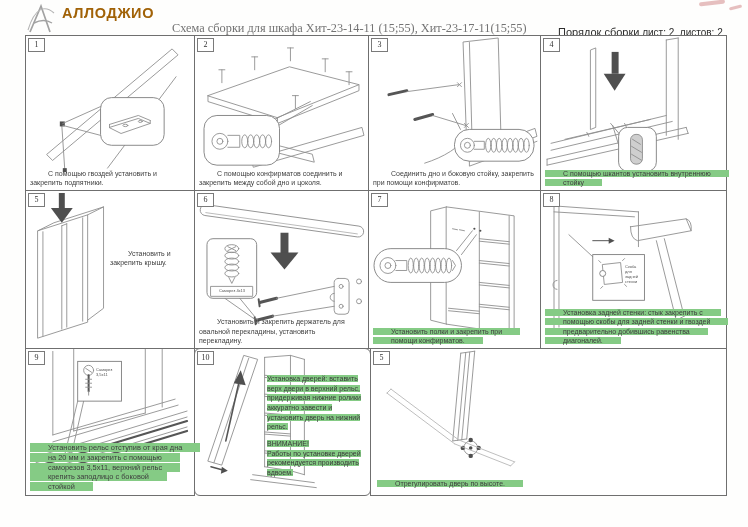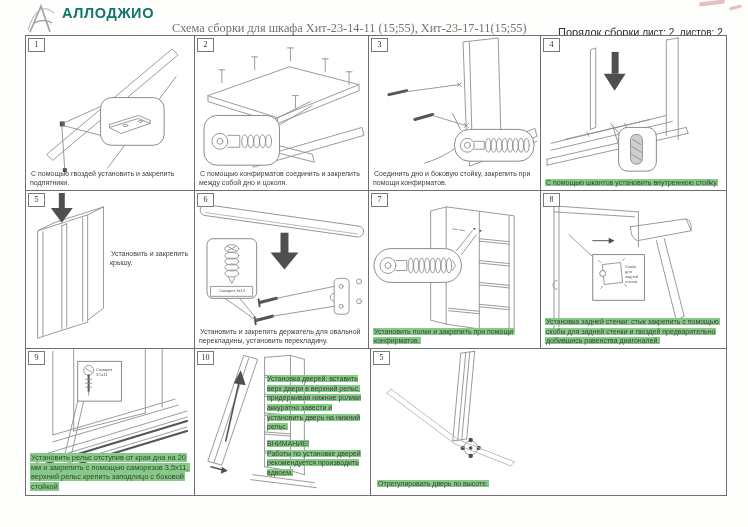--- a/index.html
+++ b/index.html
@@ -4,38 +4,38 @@
 <style>
   html,body{margin:0;padding:0;}
   body{width:748px;height:527px;background:#ffffff;position:relative;overflow:hidden;
        font-family:"Liberation Sans",sans-serif;}
   .page{position:absolute;inset:0;background:#fefefd;}
 
   
   .header{position:absolute;top:0;left:0;width:748px;height:35px;}
   .logo-mark{position:absolute;left:27px;top:3px;width:32px;height:31px;}
   .brand{position:absolute;left:62px;top:6px;text-align:center;}
-  .brand-main{font-weight:bold;font-size:14.5px;letter-spacing:.6px;color:#0f766e;line-height:1;}
+  .brand-main{font-weight:bold;font-size:14.5px;letter-spacing:.6px;color:#a16207;line-height:1;}
   .brand-sub{font-size:12.5px;color:#8d8d8d;line-height:1.15;margin-top:40px;}
   .title{position:absolute;left:172px;top:21px;width:382px;
          font-family:Liberation Serif, serif;font-size:12.3px;line-height:1.22;color:#737373;}
   .order{position:absolute;left:558px;top:26px;width:186px;font-size:10px;color:#2e2e2e;white-space:nowrap;}
   .order .big{font-size:11px;}
   .scuff{position:absolute;background:#e2b4b4;border-radius:2px;opacity:.85;}
   .scuff.a{left:699px;top:1px;width:26px;height:4px;transform:rotate(-7deg);}
   .scuff.b{left:729px;top:6px;width:13px;height:3px;transform:rotate(-14deg);}
 
   
   .panel{position:absolute;border:1px solid #6f6f6f;box-sizing:border-box;background:#fff;}
   .num{position:absolute;top:2px;left:2px;min-width:11px;height:12px;padding:0 2px;
        border:1px solid #7a7a7a;background:#fff;z-index:3;
        font-family:"Liberation Serif",serif;font-size:8px;line-height:12px;text-align:center;color:#333;}
   .panel svg{position:absolute;inset:0;width:100%;height:100%;}
   .cap{position:absolute;left:4px;right:4px;bottom:3px;font-size:7px;line-height:1.32;color:#3e3e3e;z-index:2;}
-  .cap span{padding:0 1px;}
+  .cap span{padding:0 18px;}
   .hl{background:#85cb85;box-decoration-break:clone;-webkit-box-decoration-break:clone;}
   .cap5{left:84px;top:58px;right:4px;bottom:auto;}
   .cap7{right:20px;}
   .cap9{font-size:7.4px;}
   .cap11{left:6px;right:auto;bottom:7px;max-width:210px;}
   .doorText{position:absolute;left:72px;top:25px;width:102px;font-size:7px;line-height:1.38;color:#3a3a3a;z-index:2;}
   .doorText p{margin:0 0 7px 0;}
   .tinyLbl{position:absolute;font-size:4px;line-height:1.25;color:#555;z-index:2;text-align:center;}
   .lbl6{left:17px;top:97px;width:40px;}
   .lbl8{left:84px;top:73px;width:18px;text-align:left;}
@@ -303,21 +303,21 @@
         <circle class="ln" cx="63" cy="21" r="5"></circle>
         <path class="ln" d="M60,19 L66,23"></path>
         <path class="dkl" stroke-width="2" d="M63,26 L63,42"></path>
         <path class="ln" d="M60,30 h6 M60,34 h6 M60,38 h6 M63,42 L63,46"></path>
       </g>
     </svg>
     <div class="tinyLbl lbl9">Саморез 3,5х11</div>
     <div class="cap cap9"><span class="hl">Установить рельс  отступив от края дна на 20 мм и закрепить  с помощью саморезов 3,5х11, верхний рельс крепить заподлицо с боковой стойкой</span></div>
   </div>
 
-  <div class="panel" style="left:194px;top:348px;width:177px;height:148px;">
+  <div class="panel" style="left:194px;top:348px;width:177px;height:148px;border-radius:6px;">
     <div class="num">10</div>
     <svg viewBox="0 0 176 146">
       <g>
         <path class="ln" d="M70,8 L96,6 L110,10 M70,8 L70,118 M96,6 L96,122 M110,10 L110,126 M70,118 L96,122 L110,126"></path>
         <path class="ln" d="M70,26 L96,28 M70,28.2 L96,30.2 M70,45 L96,47 M70,47.2 L96,49.2 M70,64 L96,66 M70,66.2 L96,68.2 M70,83 L96,85 M70,85.2 L96,87.2 M70,102 L96,104 M70,104.2 L96,106.2"></path>
         <path class="ln" d="M58,126 L120,134 M56,131 L122,139"></path>
       </g>
       <g>
         <path class="ln" d="M13,112 L49,6 L63,10 L27,116 Z M19,114 L54,9"></path>
         <path class="dkl" stroke-width="1.6" d="M31,92 L44,34"></path>

